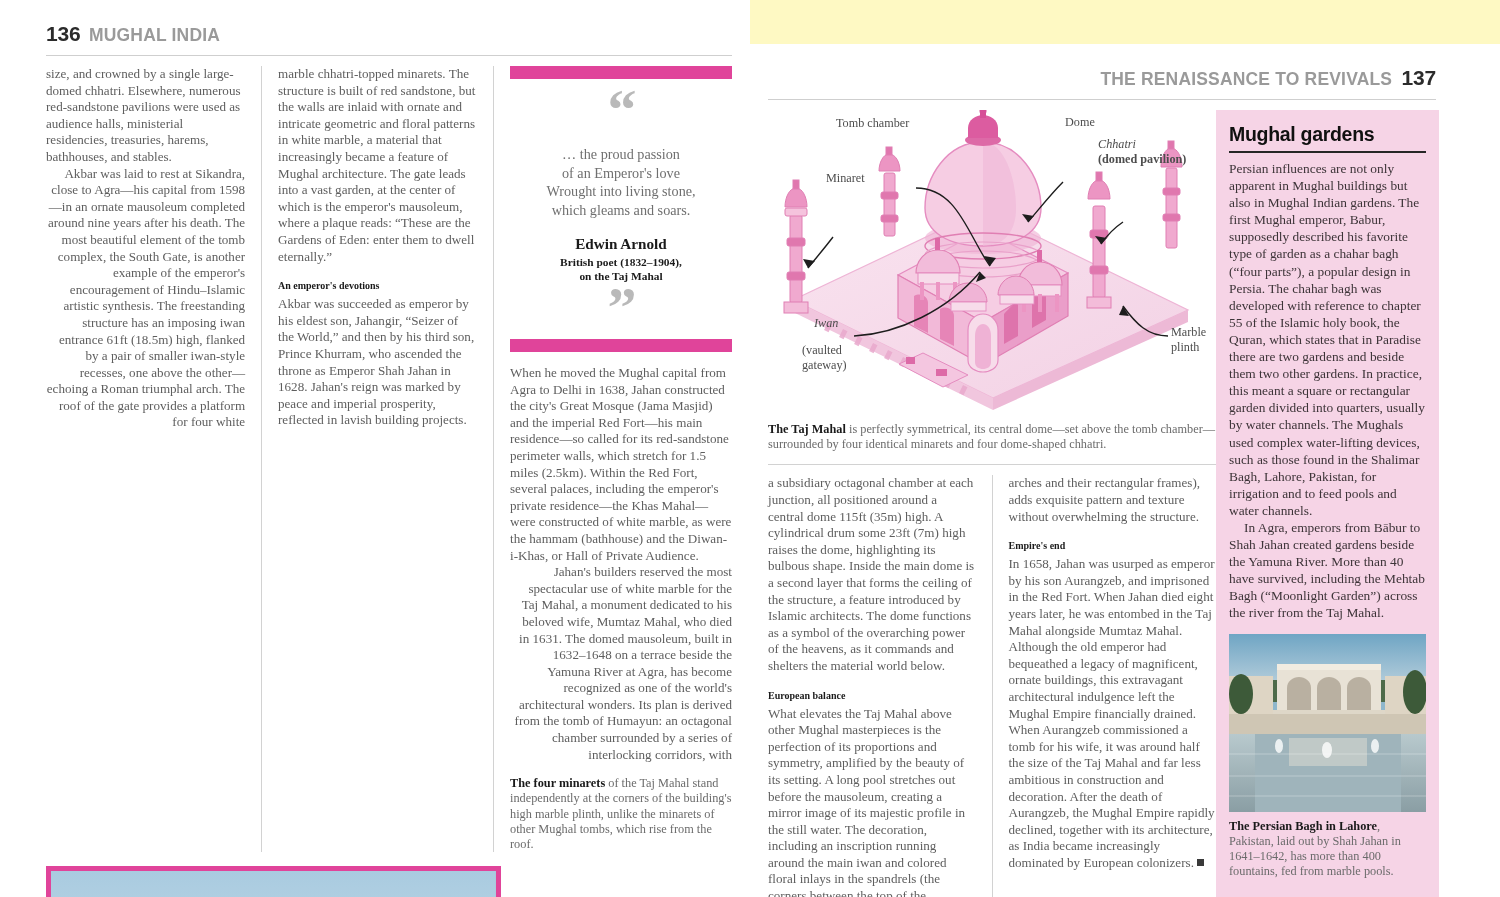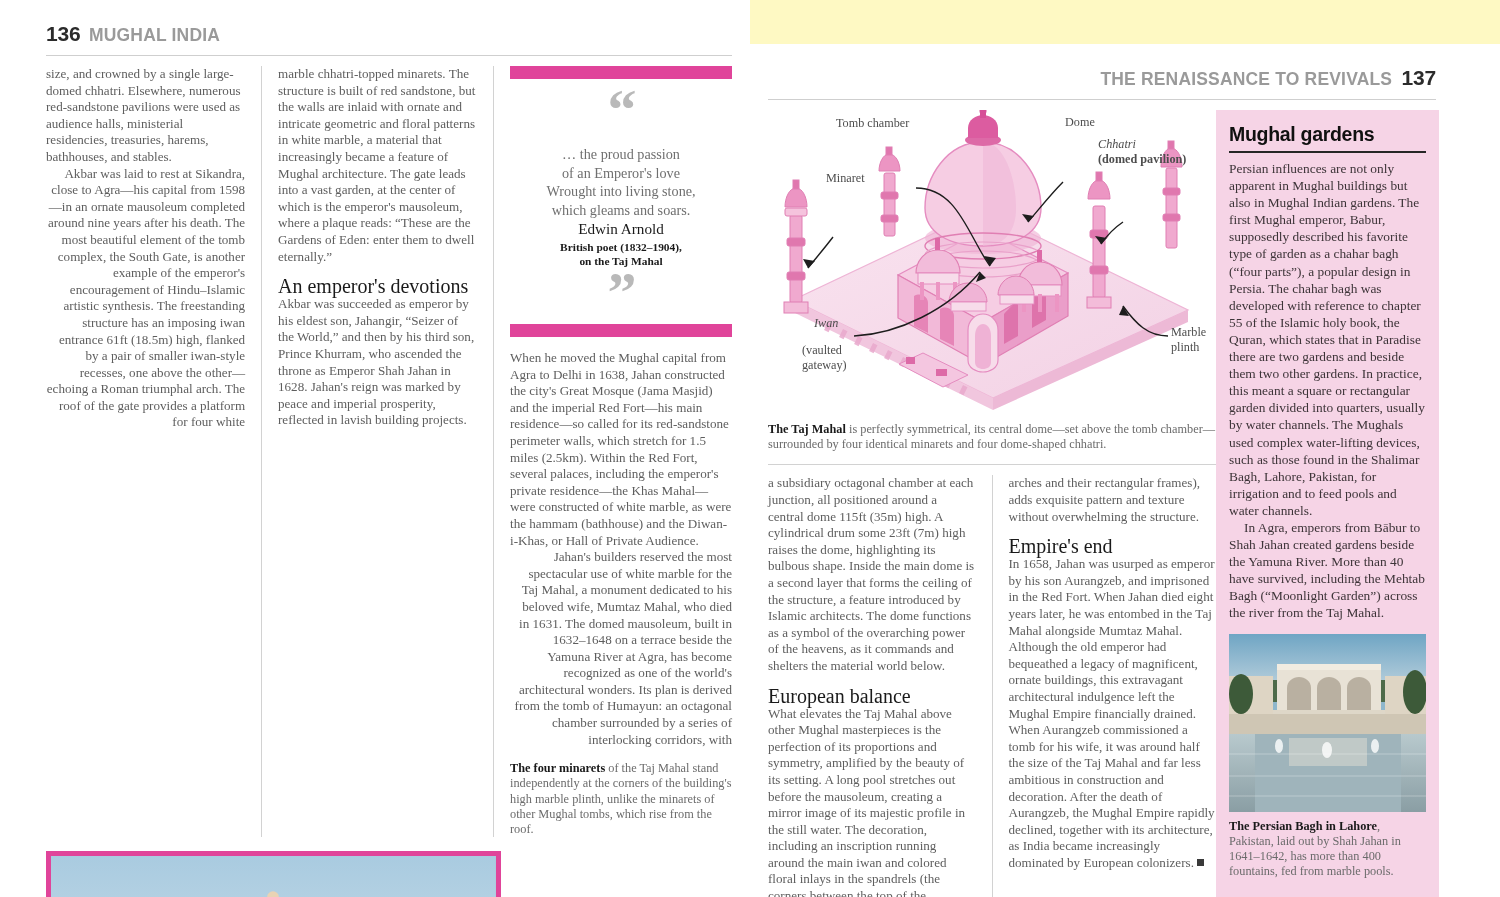--- a/index.html
+++ b/index.html
@@ -50,22 +50,22 @@
     font-family: "Liberation Serif", serif;
     font-size: 13.1px;
     line-height: 16.6px;
     color: #5e5e5e;
     text-align: left;
   }
   .col-text p { margin: 0; }
   .col-text p.indent { text-indent: 15px; text-align: right; }
   .subhead {
     font-family: "Liberation Serif", serif;
-    font-weight: normal;
-    font-size: 20px;
+    font-weight: bold;
+    font-size: 10px;
     line-height: 18px;
     color: #1a1a1a;
     margin-top: 12px;
     margin-bottom: 1px;
   }
   .caption {
     font-family: "Liberation Serif", serif;
     font-size: 12.3px;
     line-height: 15.2px;
     color: #6b6b6b;
@@ -111,24 +111,24 @@
   .qmark.close { margin-top: 10px; }
   .quote-text {
     font-family: "Liberation Serif", serif;
     font-size: 14.2px;
     line-height: 18.5px;
     color: #6f6f6f;
     margin-top: 16px;
   }
   .quote-attrib {
     font-family: "Liberation Serif", serif;
-    font-weight: normal;
+    font-weight: bold;
     font-size: 15.2px;
     color: #1a1a1a;
-    margin-top: 1px;
+    margin-top: 16px;
   }
   .quote-sub {
     font-family: "Liberation Serif", serif;
     font-weight: bold;
     font-size: 11.4px;
     line-height: 14px;
     color: #1a1a1a;
     margin-top: 2px;
   }
 

